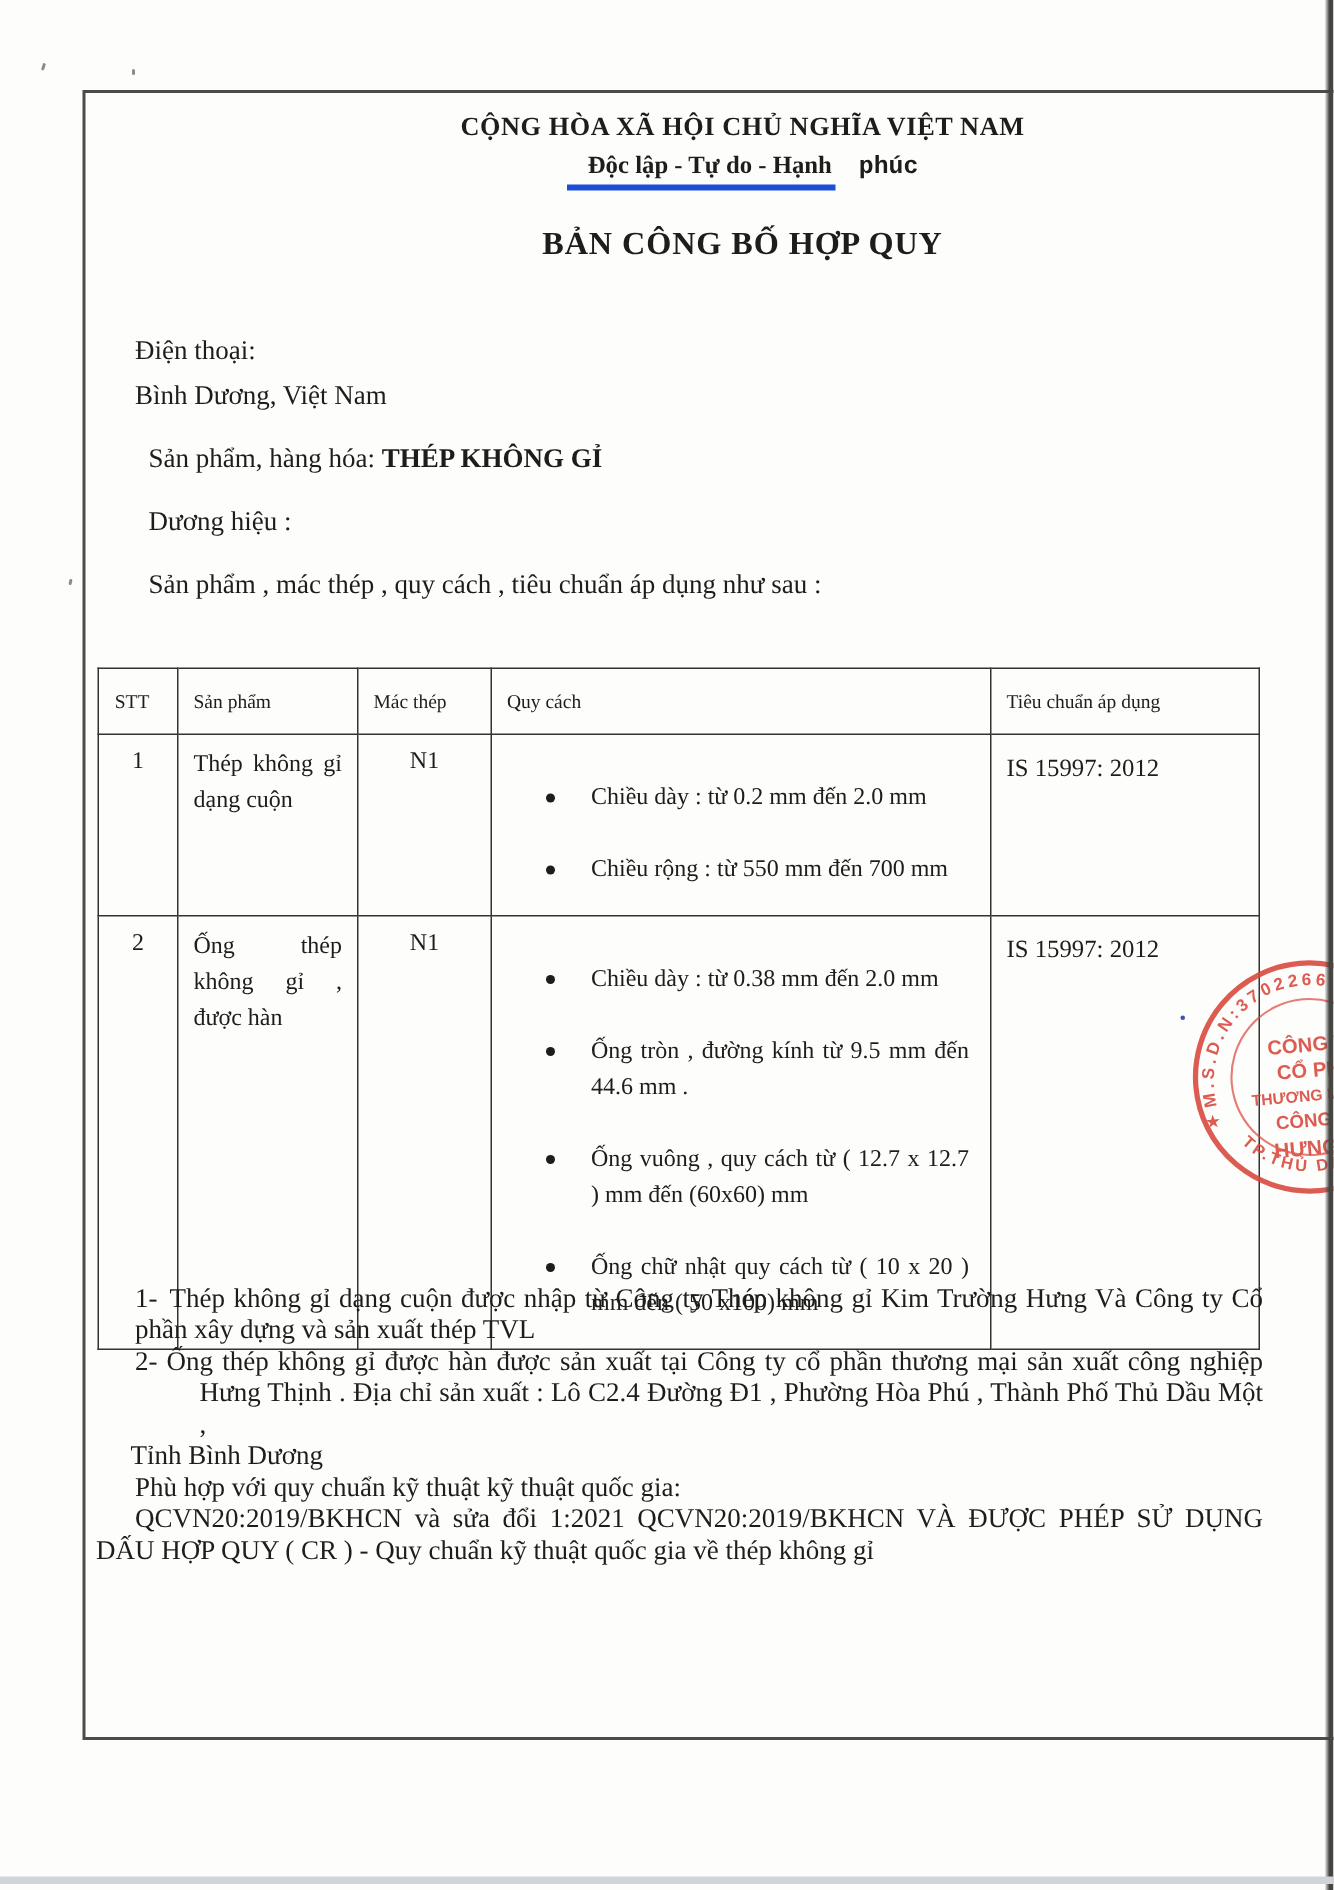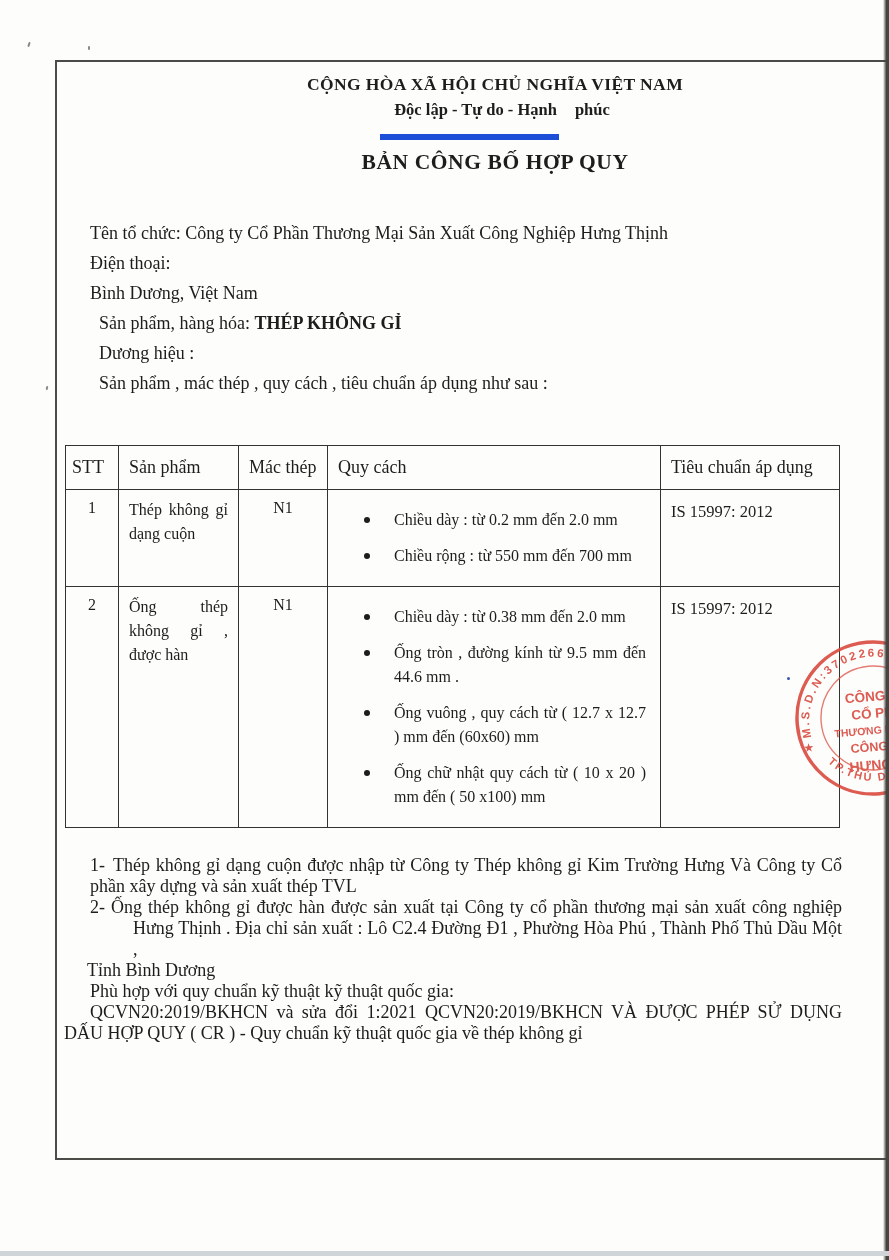--- a/index.html
+++ b/index.html
@@ -35,61 +35,61 @@
 
   
   .nat-title{
     position:absolute;left:0;right:0;top:12px;text-align:center;
     font-size:17.5px;font-weight:bold;letter-spacing:.4px;
   }
   .motto{
     position:absolute;left:0;right:0;top:38px;text-align:center;
     font-size:16.5px;font-weight:bold;
   }
-  .motto .u{border-bottom:6px solid #1d4ed8;padding:0 2px 15px 14px;}
-  .motto .tail{margin-left:16px;}
+  .motto .u{border-bottom:4px solid #1d4ed8;padding:0 2px 4px 14px;}
+  .motto .tail{margin-left:16px;font-family:Liberation Mono, monospace;}
 
   .doc-title{
     position:absolute;left:0;right:0;top:88px;text-align:center;
     font-size:21.5px;font-weight:bold;letter-spacing:.6px;
   }
   .doc-number{
     position:absolute;left:0;right:0;top:127px;text-align:center;
     font-size:18px;
   }
 
   
   .org-block{
     position:absolute;left:33px;top:156px;width:752px;
     font-size:18px;line-height:30px;
   }
   .org-block .line{white-space:nowrap;}
-  .indent{margin-left:9px;}
+  .indent{margin-left:9px;margin-top:12px;}
   .bold{font-weight:bold;}
 
   
   .tbl{
     position:absolute;left:8px;top:383px;width:774px;
     border-collapse:collapse;table-layout:fixed;
     font-size:16px;line-height:1.5;
   }
   .tbl col.c1{width:53px;} .tbl col.c2{width:120px;} .tbl col.c3{width:89px;}
   .tbl col.c4{width:333px;} .tbl col.c5{width:179px;}
   .tbl th,.tbl td{
     border:1.6px solid #33332f;font-weight:normal;vertical-align:top;
     padding:6px 8px;box-sizing:border-box;
   }
-  .tbl thead th{height:44px;vertical-align:middle;text-align:left;padding-left:10px;font-size:18px;}
+  .tbl thead th{height:44px;vertical-align:middle;text-align:left;padding-left:10px;font-size:13px;}
   .tbl thead th.ctr{text-align:center;padding-left:0;}
   .tbl td.ctr{text-align:center;}
   .tbl tr.r1 td{height:93px;}
   .tbl tr.r2 td{height:235px;}
   .tbl td.jus{text-align:justify;padding:8px 10px;}
   .tbl td.qc{padding:6px 14px 6px 0;}
-  .qitem{position:relative;padding-left:66px;margin:12px 0 12px 0;text-align:justify;}
+  .qitem{position:relative;padding-left:66px;margin:24px 0 12px 0;text-align:justify;}
   .qitem::before{
     content:"";position:absolute;left:36px;top:9px;width:6px;height:6px;
     border-radius:50%;background:#1d1d1b;
   }
   .tbl td.tc{padding-top:10px;padding-left:10px;font-size:16.5px;}
 
   
   .notes{
     position:absolute;left:33px;top:793px;width:752px;
     font-size:18px;line-height:21px;text-align:justify;
@@ -120,21 +120,20 @@
 
     <div class="nat-title">CỘNG HÒA XÃ HỘI CHỦ NGHĨA VIỆT NAM</div>
 
     <div class="motto">
       <span class="u">Độc lập - Tự do - Hạnh</span><span class="tail">phúc</span>
     </div>
 
     <div class="doc-title">BẢN CÔNG BỐ HỢP QUY</div>
 
     <div class="org-block">
-      <div class="line">Tên tổ chức: Công ty Cổ Phần Thương Mại Sản Xuất Công Nghiệp Hưng Thịnh</div>
       <div class="line">Điện thoại:</div>
       <div class="line">Bình Dương, Việt Nam</div>
       <div class="line indent">
         <span>Sản phẩm, hàng hóa:</span>
         <span class="bold">THÉP KHÔNG GỈ</span>
       </div>
       <div class="line indent">Dương hiệu :</div>
       <div class="line indent">Sản phẩm , mác thép , quy cách , tiêu chuẩn áp dụng như sau :</div>
     </div>
 

